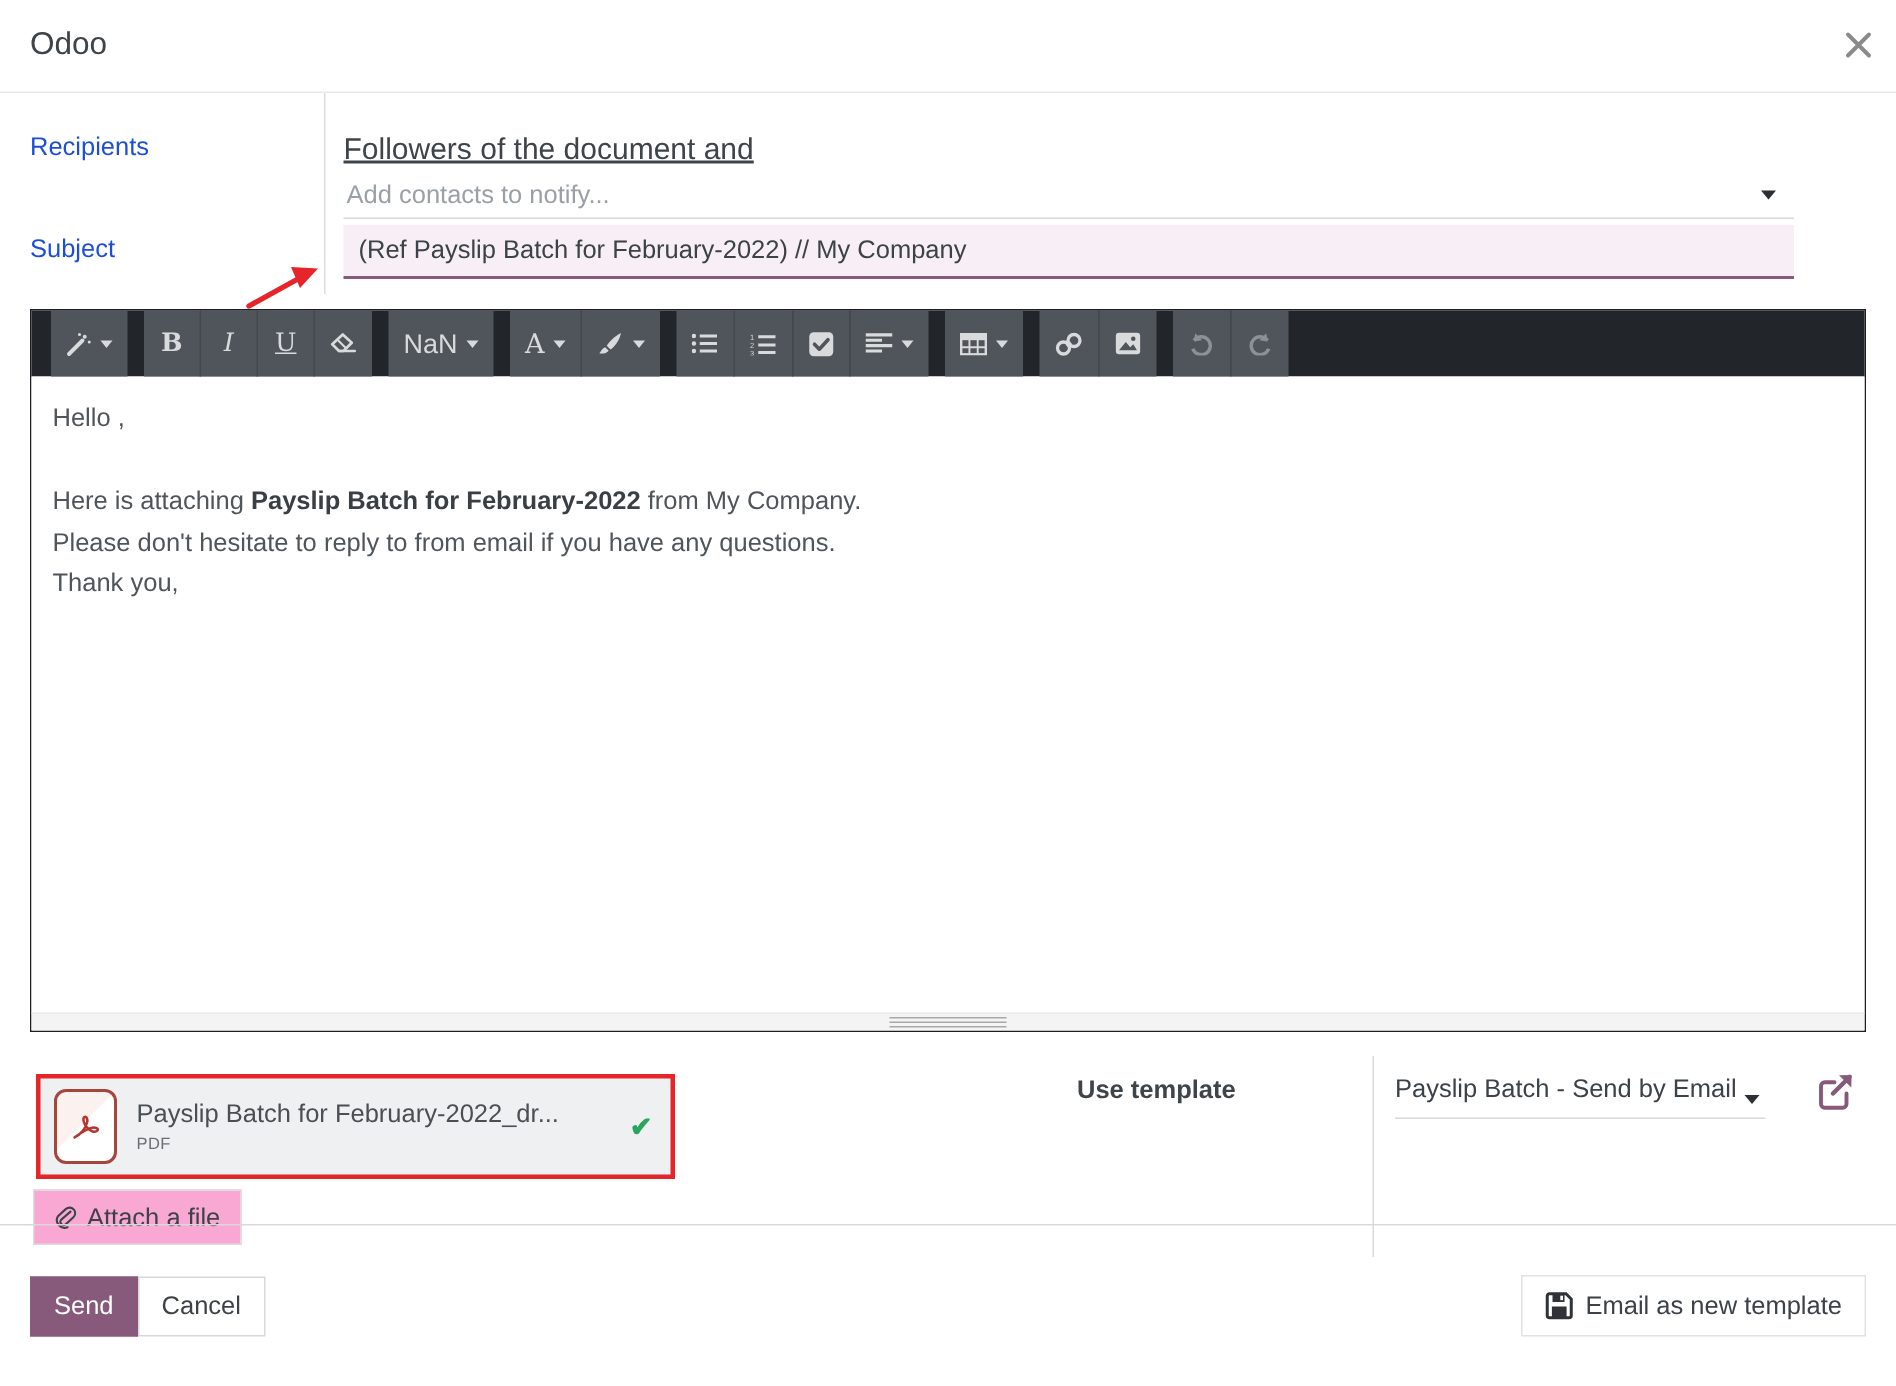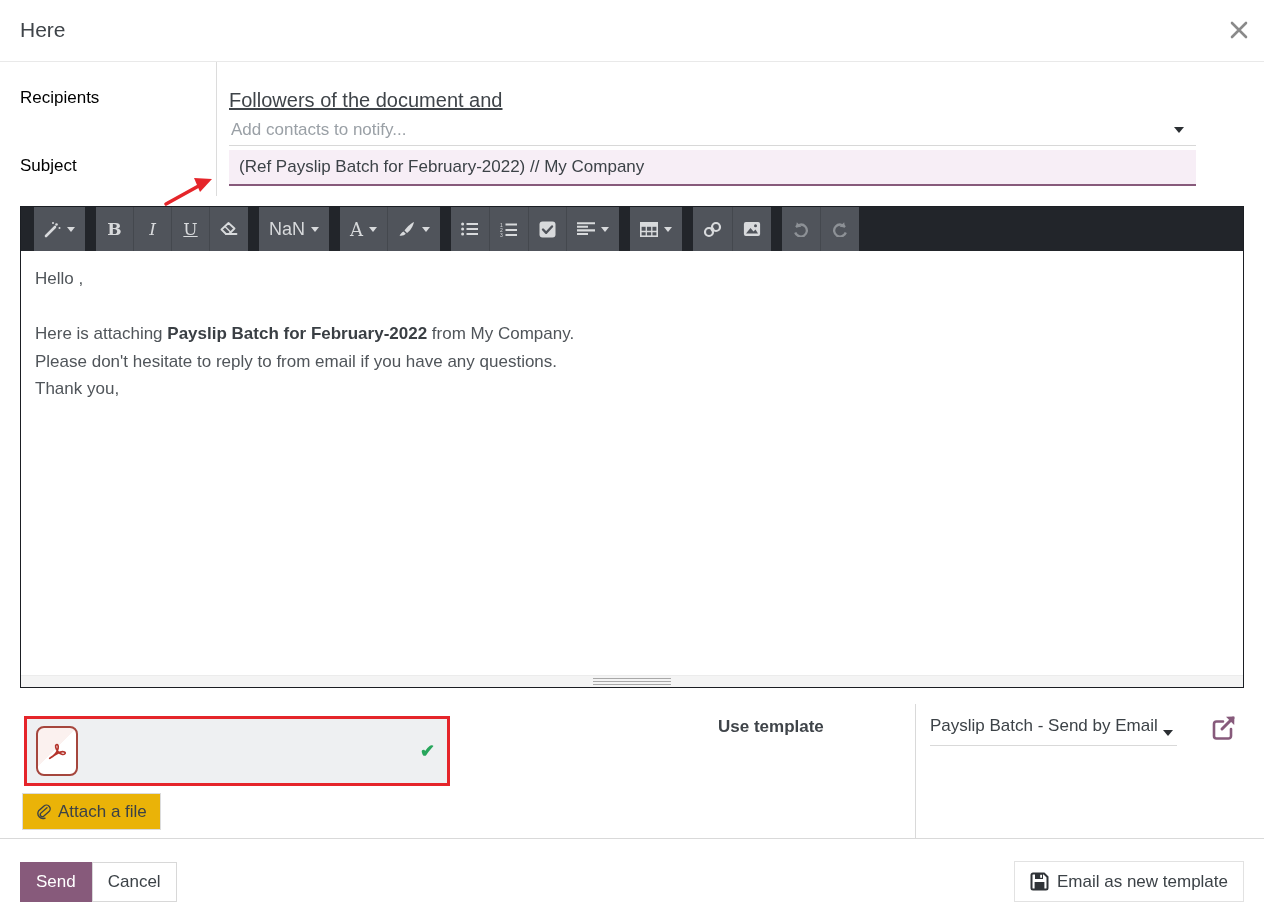--- a/index.html
+++ b/index.html
@@ -8,21 +8,21 @@
   .dialog { position:relative; width:1264px; height:924px; background:#fff; overflow:hidden; }
 
   
   .dlg-header { position:relative; height:62px; border-bottom:1px solid #e9e9e9; }
   .dlg-title { position:absolute; left:20px; top:18px; font-size:21px; font-weight:400; color:#3f4449; }
   .close-btn { position:absolute; right:12px; top:18px; width:26px; height:26px; border:none; background:transparent; cursor:pointer; }
 
   
   .fields { position:relative; display:flex; height:134px; }
   .labels-col { width:217px; border-right:1px solid #dcdcdc; padding-left:20px; }
-  .field-label { font-size:17px; color:#000000; height:20px; }
+  .field-label { font-size:17px; color:#1d4ed8; height:20px; }
   .lbl-recipients { margin-top:26px; }
   .lbl-subject { margin-top:48px; }
   .inputs-col { flex:1; margin-right:68px; padding-left:12px; padding-top:27px; }
   .followers-text { font-size:20px; color:#3f4449; height:20px;text-decoration:underline; }
   .contacts-row { position:relative; margin-top:5px; height:32px; border-bottom:1px solid #d8d8d8; }
   .contacts-input { width:100%; height:100%; border:none; outline:none; font-size:17px;
      color:#8b5cf6; background:transparent; padding:0 24px 0 2px; font-family:"Liberation Sans", sans-serif; }
   .contacts-input::placeholder { color:#9aa0a6; }
   .caret { display:inline-block; width:0; height:0; border-left:5px solid transparent;
      border-right:5px solid transparent; border-top:6px solid #2b2f33; }
@@ -60,50 +60,50 @@
   .attachment-card { position:absolute; left:24px; top:28px; width:426px; height:70px;
      border:3px solid #e5252a; background:#eef0f2; display:flex; align-items:center;
      padding:0 12px 0 9px; cursor:pointer; }
   .pdf-icon { width:42px; height:50px; background:linear-gradient(135deg,#fbf1ef 46%,#ffffff 46%);
      border:2.5px solid #a5463d; border-radius:8px; display:flex; align-items:center;
      justify-content:center; flex-shrink:0; }
   .att-text { margin-left:13px; overflow:hidden; }
   .att-name { font-size:17px; color:#4a4f54; white-space:nowrap; }
   .att-type { font-size:11px; color:#6a6f73; margin-top:4px; letter-spacing:0.3px; }
   .att-check { margin-left:auto; color:#27a65c; font-size:18px; font-weight:bold; }
-  .attach-btn { position:absolute; left:22px; top:105px; height:37px; background:#eab308;
+  .attach-btn { position:absolute; left:22px; top:105px; height:37px; background:#f9a8d4;
      border:1px solid #dcdcdc; font-size:17px; color:#3c4247; padding:0 13px;
      display:flex; align-items:center; gap:7px; cursor:pointer;
      font-family:"Liberation Sans", sans-serif; }
   .use-template-label { position:absolute; left:718px; top:29px; font-size:17px; color:#3f4449;font-weight:bold; }
   .bottom-vdiv { position:absolute; left:915px; top:16px; bottom:0; border-left:1px solid #d9d9d9; }
   .template-select { position:absolute; left:930px; top:28px; width:247px; padding-bottom:9px;
      border-bottom:1px solid #d9d9d9; display:flex; align-items:flex-end; cursor:pointer; }
   .template-select .sel-text { font-size:17px; color:#3c4247; }
   .template-select .caret { margin-left:auto; margin-right:4px; }
   .external-link-btn { position:absolute; left:1208px; top:26px; width:30px; height:30px;
      background:transparent; border:none; cursor:pointer; }
 
   
-  .footer { position:absolute; left:0; right:0; bottom:0; height:86px;
+  .footer { position:absolute; left:0; right:0; bottom:0; height:108px;
      border-top:1px solid #d9d9d9; display:flex; align-items:center; padding:0 20px; }
   .btn { font-family:"Liberation Sans", sans-serif; font-size:17px; cursor:pointer; }
   .send-btn { height:40px; padding:0 15px; background:#875A7B; color:#fff; border:1px solid #875A7B; }
   .cancel-btn { height:40px; padding:0 15px; margin-left:0; background:#fff;
      color:#3c4247; border:1px solid #d8d8d8; }
   .save-template-btn { margin-left:auto; height:41px; padding:0 15px; background:#fff;
      color:#3c4247; border:1px solid #e2e2e2; display:flex; align-items:center; gap:8px; }
 </style>
 </head>
 <body>
 
 <div class="dialog">
 
   <div class="dlg-header">
-    <div class="dlg-title">Here</div>
+    <div class="dlg-title">Odoo</div>
     <button class="close-btn">
       <svg width="18" height="18" viewBox="0 0 18 18">
         <path d="M2 2 L16 16 M16 2 L2 16" stroke="#8a8a8a" stroke-width="2.6" stroke-linecap="round"></path>
       </svg>
     </button>
   </div>
 
   <div class="fields">
     <div class="labels-col">
       <div class="field-label lbl-recipients">Recipients</div>
@@ -252,20 +252,24 @@
     </div>
   </div>
 
   <div class="bottom">
 
     <div class="attachment-card">
       <div class="pdf-icon">
         <svg width="22" height="22" viewBox="0 0 24 24">
           <path d="M4 20 C9 17.5 12.5 12.5 13.2 9 C13.8 6 12.6 4.4 11.2 5.2 C9.8 6 10.4 9.4 13 12.6 C15.6 15.8 19 16.6 20.6 15 C22 13.6 19.4 12 15.6 13.2 C11.8 14.4 6.8 18 4 20 Z" fill="none" stroke="#b5342c" stroke-width="1.8" stroke-linecap="round" stroke-linejoin="round"></path>
         </svg>
+      </div>
+      <div class="att-text">
+        <div class="att-name">Payslip Batch for February-2022_dr...</div>
+        <div class="att-type">PDF</div>
       </div>
       <span class="att-check">✔</span>
     </div>
 
     <button class="attach-btn">
       <svg width="15" height="17" viewBox="0 0 15 17">
         <path d="M11.5 4.5 L5.5 11.5 A2.4 2.4 0 0 0 9 14.5 L14 8.5 A4 4 0 0 0 8 3 L3 9 A5.6 5.6 0 0 0 11 16" fill="none" stroke="#3c4247" stroke-width="1.5" stroke-linecap="round" transform="scale(0.92) rotate(8 7 8)"></path>
       </svg>
       <span>Attach a file</span>
     </button>

